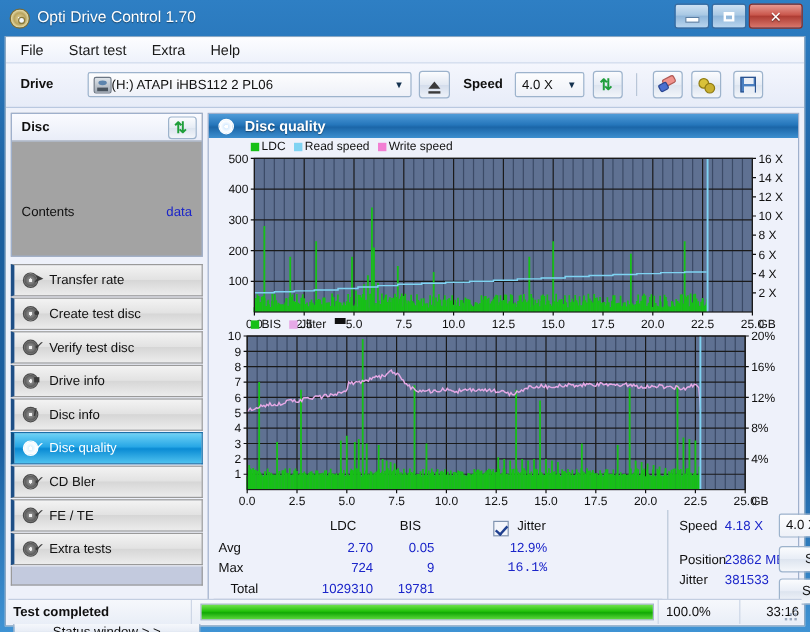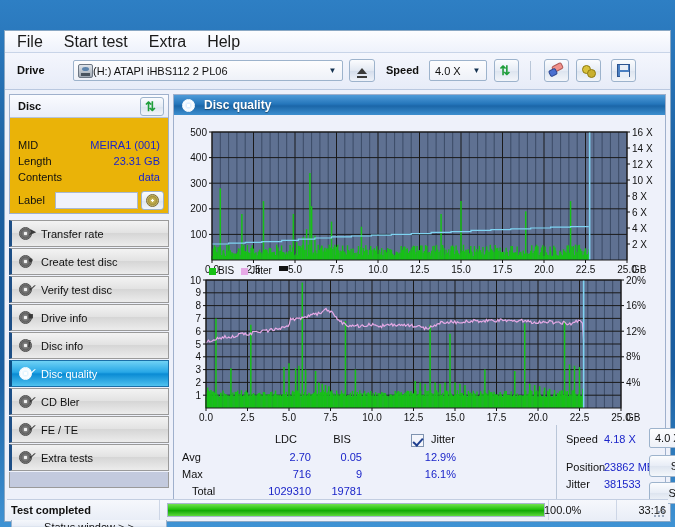--- a/index.html
+++ b/index.html
@@ -61,21 +61,21 @@
   }
   
   .menubar{
     position:absolute;left:0;top:0;width:665px;height:22px;
     background:linear-gradient(180deg,#fdfdff 0%,#eef2fb 100%);
     border-bottom:1px solid #c8d4e8;
     display:flex;align-items:center;
     box-sizing:border-box;
   }
   .menuitem{
-    padding:2px 9px;margin-left:3px;font-size:16px;color:#1a1a1a;cursor:default;
+    padding:2px 9px;margin-left:3px;font-size:12px;color:#1a1a1a;cursor:default;
   }
   
   .toolbar{
     position:absolute;left:0;top:22px;width:665px;height:37px;
     background:linear-gradient(180deg,#f4f6fd 0%,#e7ecf8 100%);
     border-bottom:1px solid #b9c8e0;
     box-sizing:border-box;
   }
   .tb-label{position:absolute;font-size:11px;font-weight:bold;color:#10100f;top:11px;}
   .drive-label{left:12px;}
@@ -130,21 +130,21 @@
   .ico-gear .g2{position:absolute;left:5px;top:5px;width:9px;height:9px;background:#c9b02f;border:1px solid #8f7b12;border-radius:50%;box-sizing:border-box;}
   .ico-save{position:relative;width:13px;height:13px;background:#4a7fc1;border:1px solid #2d5490;box-sizing:border-box;}
   .ico-save:before{content:"";position:absolute;left:2px;top:0;width:8px;height:5px;background:#e9eef6;}
   .ico-save:after{content:"";position:absolute;left:2px;top:7px;width:9px;height:6px;background:#e9eef6;}
   
   .leftpanel{
     position:absolute;left:4px;top:63px;width:160px;height:424px;
   }
   .disc-box{
     position:absolute;left:0;top:0;width:160px;height:120px;
-    background:#eab308;border:1px solid #9fb0cc;box-sizing:border-box;
+    background:#a3a3a3;border:1px solid #9fb0cc;box-sizing:border-box;
   }
   .disc-head{
     position:absolute;left:0;top:0;width:158px;height:23px;
     background:linear-gradient(180deg,#fafbff 0%,#e9edf8 100%);
     border-bottom:1px solid #b6c3da;
     box-sizing:border-box;
   }
   .disc-head .t{position:absolute;left:8px;top:5px;font-weight:bold;font-size:11px;color:#101010;}
   .disc-refresh{
     position:absolute;right:4px;top:2px;width:24px;height:19px;
@@ -266,31 +266,46 @@
     background:linear-gradient(180deg,#f6f8fc 0%,#e9eef7 100%);
     border-top:1px solid #c3cee1;box-sizing:border-box;
   }
   .sb-cell{position:absolute;top:0;height:20px;display:flex;align-items:center;font-size:11px;color:#101010;box-sizing:border-box;}
   .sb-text{left:4px;font-weight:bold;}
   .sb-progress{
     left:160px;top:3px;width:378px;height:14px;
     background:#e4e8f2;border:1px solid #a8b6cd;box-sizing:border-box;position:absolute;
   }
   .sb-fill{position:absolute;left:0;top:0;height:12px;background:linear-gradient(180deg,#72e24e 0%,#22c10a 45%,#12a805 55%,#5cd93c 100%);}
-  .sb-pct{left:537px;}
+  .sb-pct{left:548px;}
   .sb-time{left:615px;width:44px;justify-content:flex-end;}
   .sb-grip{position:absolute;right:2px;bottom:1px;width:12px;height:12px;}
   .sb-grip i{position:absolute;width:2px;height:2px;background:#9aa8bd;}
   .vline{position:absolute;top:0;width:1px;height:20px;background:#cdd6e6;}
 </style>
 </head>
 <body>
 
 <div class="window">
 
+  <div class="titlebar">
+    <div class="title-icon"></div>
+    <div class="title-text">Opti Drive Control 1.70</div>
+    <div class="winbtns">
+      <div class="wbtn min">
+          <span class="gl"></span>
+        </div>
+      <div class="wbtn max">
+          <span class="gl"></span>
+        </div>
+      <div class="wbtn close">
+          <span class="gl">✕</span>
+        </div>
+    </div>
+  </div>
 
   <div class="client">
 
     <div class="menubar">
       <div class="menuitem">File</div>
       <div class="menuitem">Start test</div>
       <div class="menuitem">Extra</div>
       <div class="menuitem">Help</div>
     </div>
 
@@ -332,38 +347,23 @@
 
     <div class="leftpanel">
 
       <div class="disc-box">
         <div class="disc-head">
           <span class="t">Disc</span>
           <span class="disc-refresh">
             <span class="ico-refresh">⇅</span>
           </span>
         </div>
-        <div class="drow" style="top:44px">
-          <span class="k">MID</span>
-          <span class="v">MEIRA1 (001)</span>
-        </div>
-        <div class="drow" style="top:60px">
-          <span class="k">Length</span>
-          <span class="v">23.31 GB</span>
-        </div>
         <div class="drow" style="top:76px">
           <span class="k">Contents</span>
           <span class="v">data</span>
-        </div>
-        <div class="label-row">
-          <span class="k">Label</span>
-          <input class="label-input" type="text" value="" style="">
-          <span class="label-disc-btn">
-            <span class="cdglyph"></span>
-          </span>
         </div>
       </div>
 
       <div class="navlist">
         <div class="navitem">
           <span class="nico">
               <i class="disc"></i>
               <i class="mark">➤</i>
             </span>
           <span class="ntext">Transfer rate</span>
@@ -430,20 +430,23 @@
       <div class="statuswin">Status window &gt; &gt;</div>
     </div>
 
     <div class="content">
 
       <div class="content-head">
         <span class="hico"></span>
         <span class="htxt">Disc quality</span>
       </div>
 
+      <div class="legend" style="left:35px;top:22px;">
+        <span class="lg-item"><i class="swatch" style="background:#17c017"></i><span>LDC</span></span><span class="lg-item"><i class="swatch" style="background:#7fd3f2"></i><span>Read speed</span></span><span class="lg-item"><i class="swatch" style="background:#f27fd3"></i><span>Write speed</span></span>
+      </div>
       <svg id="chart1" width="491" height="150" style="position:absolute;left:0;top:33px;">
           <rect x="38" y="4" width="415" height="128" fill="#5f7192"></rect>
           <line x1="38" y1="4" x2="38" y2="132" stroke="#1a1a1a" stroke-width="1"></line>
           <line x1="46.3" y1="4" x2="46.3" y2="132" stroke="#3b4a66" stroke-width="1"></line>
           <line x1="54.6" y1="4" x2="54.6" y2="132" stroke="#3b4a66" stroke-width="1"></line>
           <line x1="62.9" y1="4" x2="62.9" y2="132" stroke="#3b4a66" stroke-width="1"></line>
           <line x1="71.2" y1="4" x2="71.2" y2="132" stroke="#3b4a66" stroke-width="1"></line>
           <line x1="79.5" y1="4" x2="79.5" y2="132" stroke="#1a1a1a" stroke-width="1"></line>
           <line x1="87.8" y1="4" x2="87.8" y2="132" stroke="#3b4a66" stroke-width="1"></line>
           <line x1="96.10000000000001" y1="4" x2="96.10000000000001" y2="132" stroke="#3b4a66" stroke-width="1"></line>
@@ -1475,23 +1478,23 @@
         <div class="st" style="left:148px;top:0;width:40px;text-align:center">BIS</div>
         <div class="chk" style="left:237px;top:1px;"></div>
         <div class="st" style="left:257px;top:0;">Jitter</div>
 
         <div class="st" style="left:8px;top:18px;">Avg</div>
         <div class="sv" style="left:82px;top:18px;width:55px;">2.70</div>
         <div class="sv" style="left:145px;top:18px;width:43px;">0.05</div>
         <div class="sv" style="left:240px;top:18px;width:42px;">12.9%</div>
 
         <div class="st" style="left:8px;top:35px;">Max</div>
-        <div class="sv" style="left:82px;top:35px;width:55px;">716</div>
+        <div class="sv" style="left:82px;top:35px;width:55px;">724</div>
         <div class="sv" style="left:145px;top:35px;width:43px;">9</div>
-        <div class="sv" style="left:240px;top:35px;width:42px;">16.1%</div>
+        <div class="sv" style="left:240px;top:35px;width:42px;font-family:Liberation Mono, monospace;">16.1%</div>
 
         <div class="st" style="left:18px;top:52px;">Total</div>
         <div class="sv" style="left:72px;top:52px;width:65px;">1029310</div>
         <div class="sv" style="left:135px;top:52px;width:53px;">19781</div>
       </div>
 
       <div class="hdiv"></div>
       <div class="hdiv2"></div>
       <div class="vdiv"></div>
 

